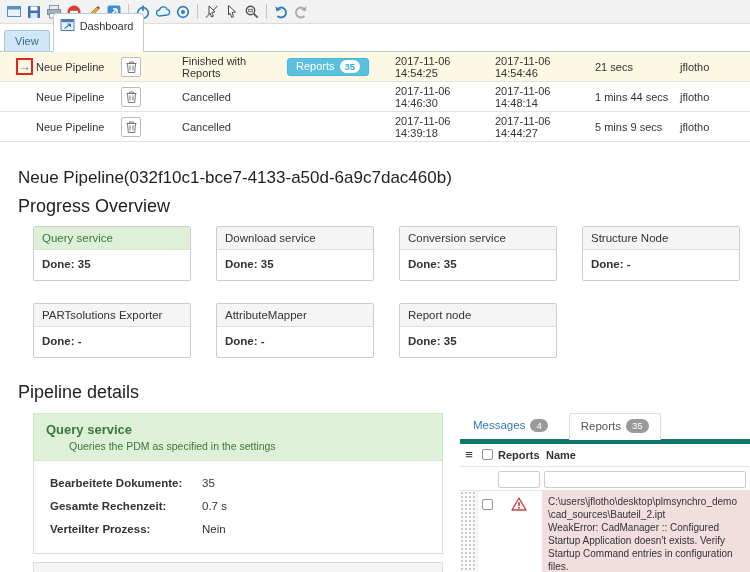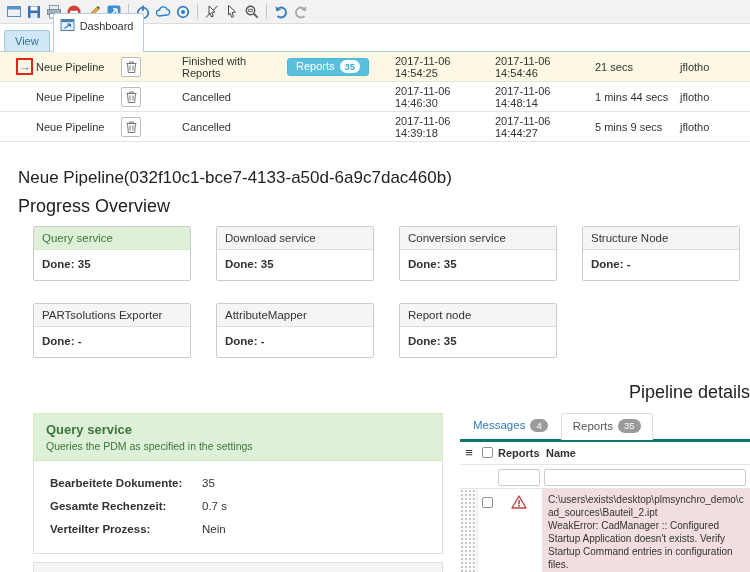--- a/index.html
+++ b/index.html
@@ -44,31 +44,31 @@
   .pcard.success .pcard-header { background:#dff0d8; border-bottom-color:#d6e9c6; color:#3c763d; }
   .pcard-body { padding:8px 8px 10px; font-size:11.5px; font-weight:bold; color:#333; }
 
   
   .details-wrap { display:flex; margin:10px 0 0 33px; gap:17px; align-items:flex-start; }
   .left-col { width:410px; }
   .panel-hdr { padding:8px 12px; border:1px solid #ddd; background:#f5f5f5; }
   .panel-hdr.success { background:#dff0d8; border-color:#d6e9c6; }
   .panel-title { font-size:13px; font-weight:bold; color:#333; }
   .panel-hdr.success .panel-title { color:#3c763d; }
-  .panel-sub { font-size:10.5px; color:#888; margin-top:3px; }
+  .panel-sub { font-size:10.5px; color:#888; margin-top:3px;margin-left:23px; }
   .panel-hdr.success .panel-sub { color:#3c763d; }
   .panel-body { border:1px solid #ddd; border-top:none; background:#fff; padding:16px; }
   .stat-row { display:flex; font-size:11.5px; margin-bottom:11px; }
   .stat-row:last-child { margin-bottom:2px; }
   .stat-label { width:152px; font-weight:bold; }
   .dl-panel { margin-top:8px; }
 
   
   .right-col { flex:1; }
-  .rtabs { display:flex; border-bottom:3px solid #0f766e; padding-left:2px; gap:2px; }
+  .rtabs { display:flex; border-bottom:5px solid #0f766e; padding-left:2px; gap:10px; }
   .rtab { font-size:11.5px; padding:5px 11px 6px; display:flex; align-items:center; gap:5px; color:#337ab7; cursor:pointer; border-radius:3px 3px 0 0; }
   .rtab.active { background:#fff; border:1px solid #ddd; border-bottom:1px solid #fff; margin-bottom:-1px; color:#555; }
   .badge { background:#9a9a9a; color:#fff; border-radius:9px; padding:1px 6px; font-size:9.5px; line-height:1.25; }
   .rtable-hdr { display:flex; align-items:center; height:23px; border-bottom:1px solid #e5e5e5; font-size:11px; font-weight:bold; }
   .hcol-menu { width:18px; display:flex; justify-content:center; }
   .hcol-check { width:18px; display:flex; justify-content:center; }
   .hcol-status { width:46px; padding-left:2px; }
   .hcol-name { flex:1; padding-left:4px; }
   .menu-ic { font-size:13px; font-weight:normal; color:#333; cursor:pointer; line-height:1; }
   .cbx { display:inline-block; width:11px; height:11px; border:1px solid #919191; border-radius:2px; background:#fff; cursor:pointer; }
@@ -285,21 +285,21 @@
     <div class="pcard">
       <div class="pcard-header">AttributeMapper</div>
       <div class="pcard-body">Done: -</div>
     </div>
     <div class="pcard">
       <div class="pcard-header">Report node</div>
       <div class="pcard-body">Done: 35</div>
     </div>
   </div>
 
-  <div class="section-label" style="margin-top:24px;text-align:right;">Pipeline details</div>
+  <div class="section-label" style="margin-top:24px;">Pipeline details</div>
 
   <div class="details-wrap">
 
     <div class="left-col">
       <div>
         <div class="panel-hdr success">
           <div class="panel-title">Query service</div>
           <div class="panel-sub">Queries the PDM as specified in the settings</div>
         </div>
         <div class="panel-body">
@@ -360,21 +360,21 @@
             <span class="cbx"></span>
           </span>
         <span class="rrow-status">
             <span><svg width="16" height="14" viewBox="0 0 16 14">
                 <path d="M8 1 L15 13 H1 Z" fill="#fdf7f7" stroke="#b94a48" stroke-width="1.4" stroke-linejoin="round"></path>
                 <line x1="8" y1="5" x2="8" y2="9" stroke="#b94a48" stroke-width="1.6"></line>
                 <circle cx="8" cy="10.8" r="1" fill="#b94a48"></circle>
               </svg></span>
           </span>
         <span class="rrow-name">
-          <span>C:\users\exists\desktop\plmsynchro_demo\cad_sources\Bauteil_2.ipt</span><br>
+          <span>C:\users\jflotho\desktop\plmsynchro_demo\cad_sources\Bauteil_2.ipt</span><br>
           <span class="err">WeakError: CadManager :: Configured Startup Application doesn't exists. Verify Startup Command entries in configuration files.</span>
         </span>
       </div>
 
       <div class="rrow">
         <span class="rrow-handle"></span>
         <span class="rrow-check">
             <span class="cbx"></span>
           </span>
         <span class="rrow-status">

